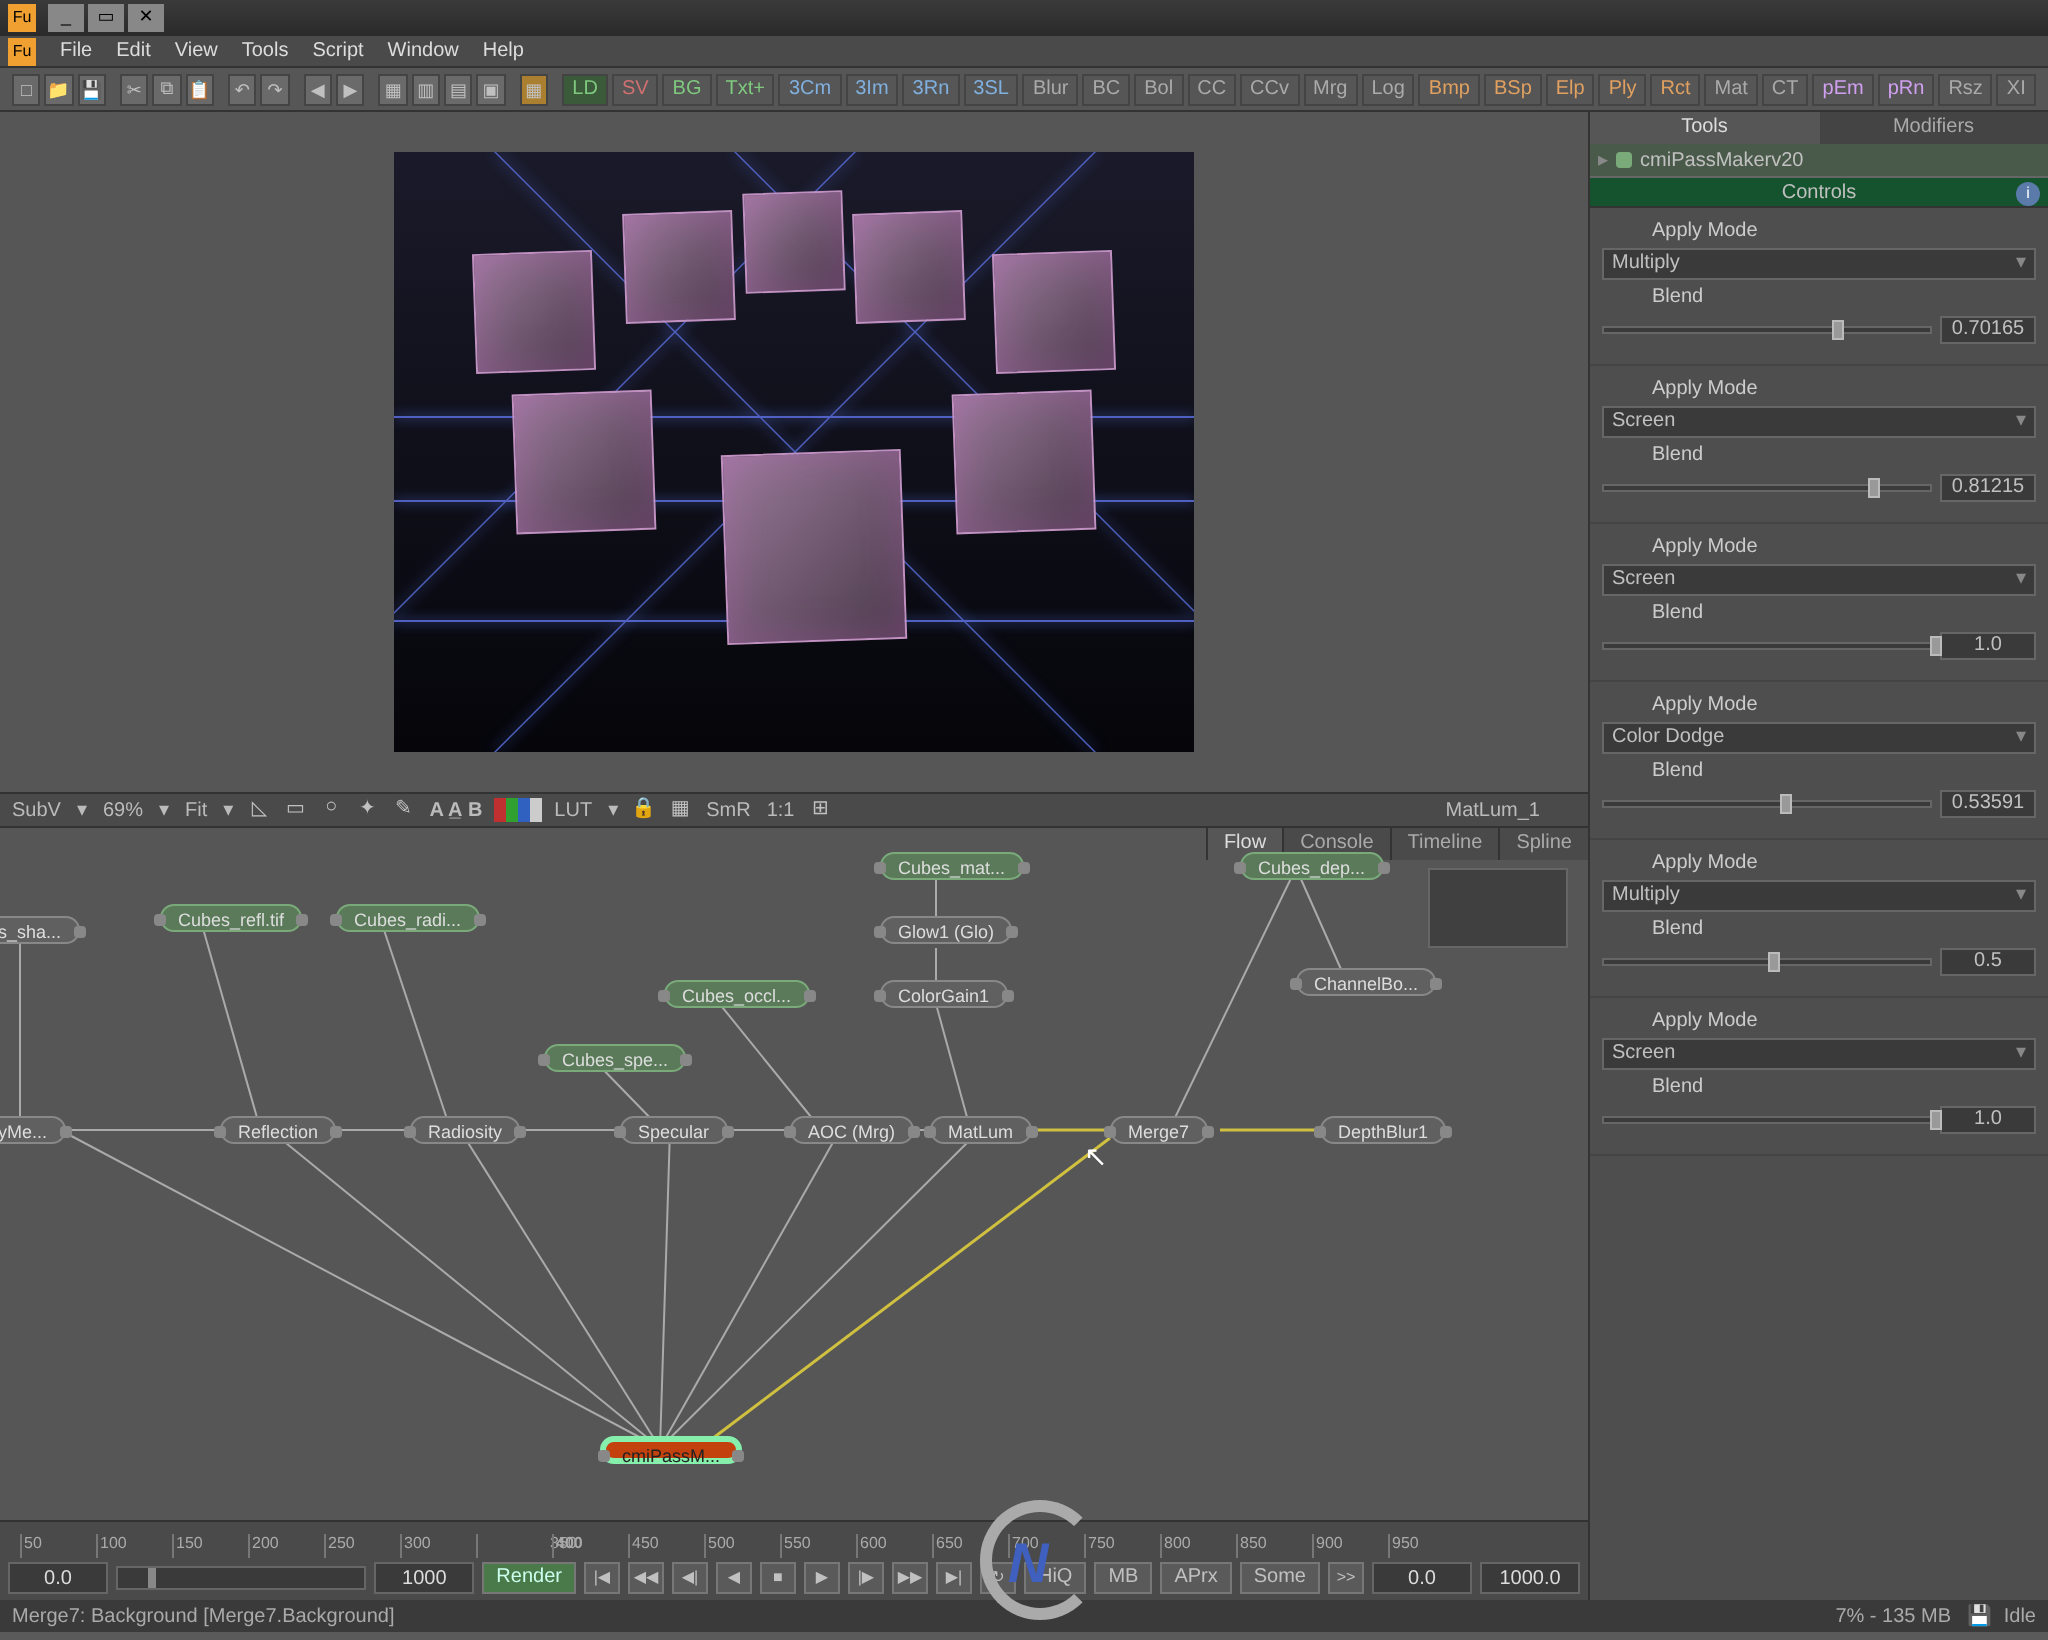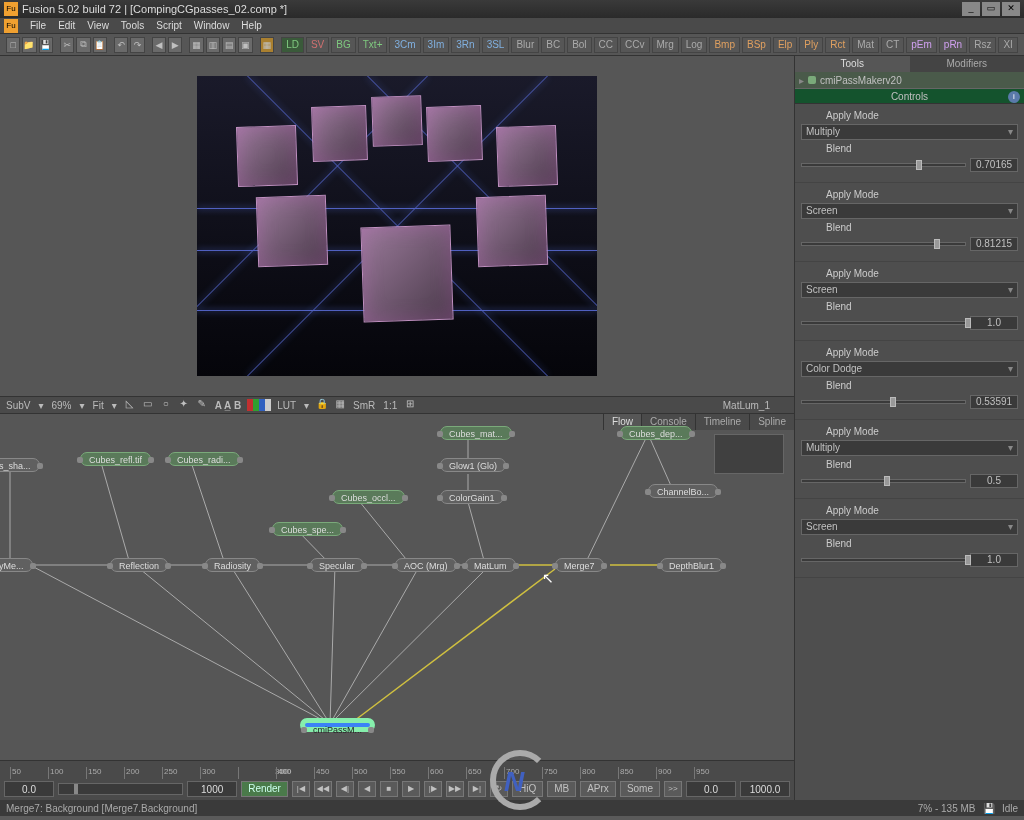--- a/index.html
+++ b/index.html
@@ -45,21 +45,21 @@
 
 
 .flow-area { flex: 1; background: #565656; position: relative; overflow: hidden; }
 .flow-tabs { position: absolute; top: 0; right: 0; height: 16px; display: flex; background: #4a4a4a; }
 .flow-tabs .ftab { padding: 0 8px; line-height: 16px; cursor: pointer; color: #aaa; border-left: 1px solid #333; }
 .flow-tabs .ftab.active { background: #565656; color: #ddd; }
 .node { position: absolute; height: 14px; border-radius: 7px; padding: 0 8px; line-height: 14px; font-size: 9px; color: #ddd; cursor: pointer; white-space: nowrap; }
 .node.loader { background: #5a7a5a; border: 1px solid #7aaa7a; }
 .node.merge { background: #606060; border: 1px solid #888; }
 .node.glow { background: #606060; border: 1px solid #888; }
-.node.sel { background: #3b82f6; border: 5px solid #86efac; color: #222; text-align: center; }
+.node.sel { background: #c2410c; border: 3px solid #86efac; color: #222; text-align: center; }
 .node::before, .node::after { content: ''; position: absolute; width: 6px; height: 6px; background: #888; border-radius: 2px; top: 4px; }
 .node::before { left: -4px; } .node::after { right: -4px; }
 svg.wires { position: absolute; inset: 0; pointer-events: none; }
 .wire { stroke: #aaa; stroke-width: 1; fill: none; }
 .wire.y { stroke: #d0c040; stroke-width: 1.5; }
 .navigator { position: absolute; top: 20px; right: 10px; width: 70px; height: 40px; background: #404040; border: 1px solid #666; }
 
 
 .timeline { height: 40px; background: #4a4a4a; display: flex; flex-direction: column; border-top: 1px solid #333; }
 .ruler { height: 18px; display: flex; align-items: flex-end; padding: 0 4px; position: relative; }
@@ -95,21 +95,20 @@
 
 .logo { position: absolute; left: 490px; bottom: 10px; width: 80px; height: 60px; }
 .logo .ring { position: absolute; width: 60px; height: 60px; border: 6px solid #aaa; border-radius: 50%; border-right-color: transparent; }
 .logo .n { position: absolute; left: 14px; top: 16px; font-size: 28px; font-weight: bold; color: #4060c0; font-style: italic; }
 </style>
 </head>
 <body>
 
 <div class="titlebar">
   <div class="app-icon">Fu</div>
-  <div class="title">Fusion 5.02 build 72  |  [CompingCGpasses_02.comp *]</div>
   <div class="winbtn">_</div>
   <div class="winbtn">▭</div>
   <div class="winbtn">✕</div>
 </div>
 
 <div class="menubar">
   <div class="app-icon2">Fu</div>
   <div id="menu-items" style="display: flex;">
       <div class="menu-item">File</div>
       <div class="menu-item">Edit</div>

